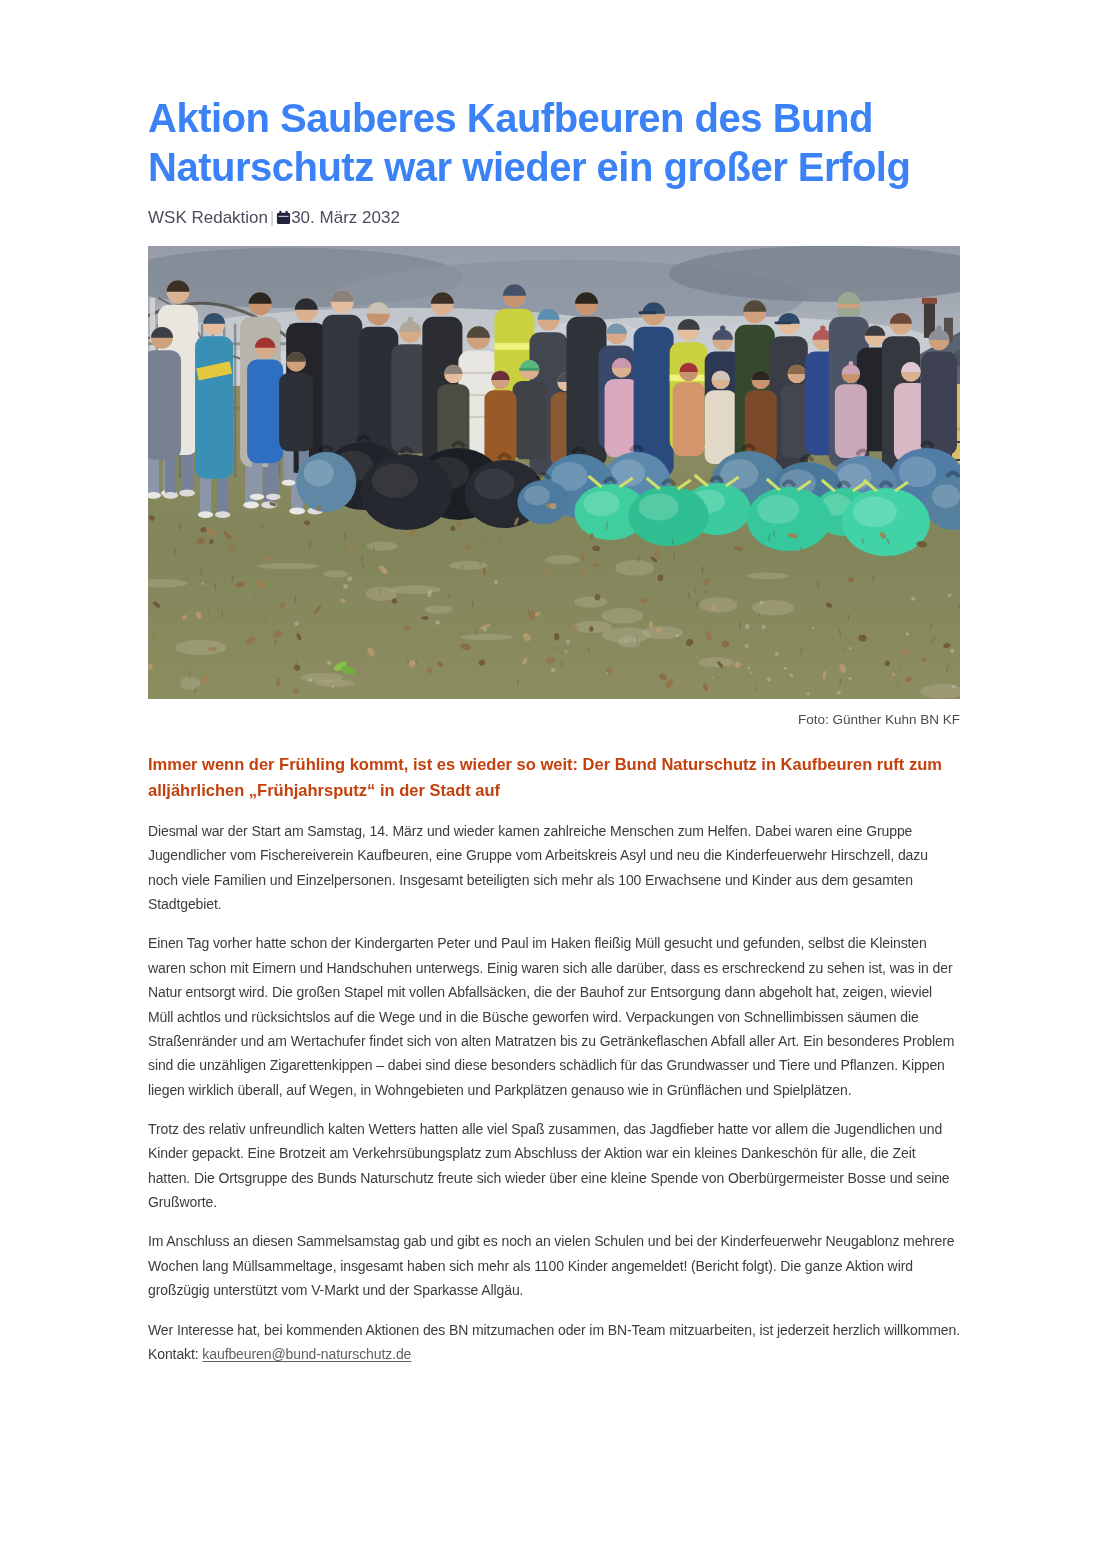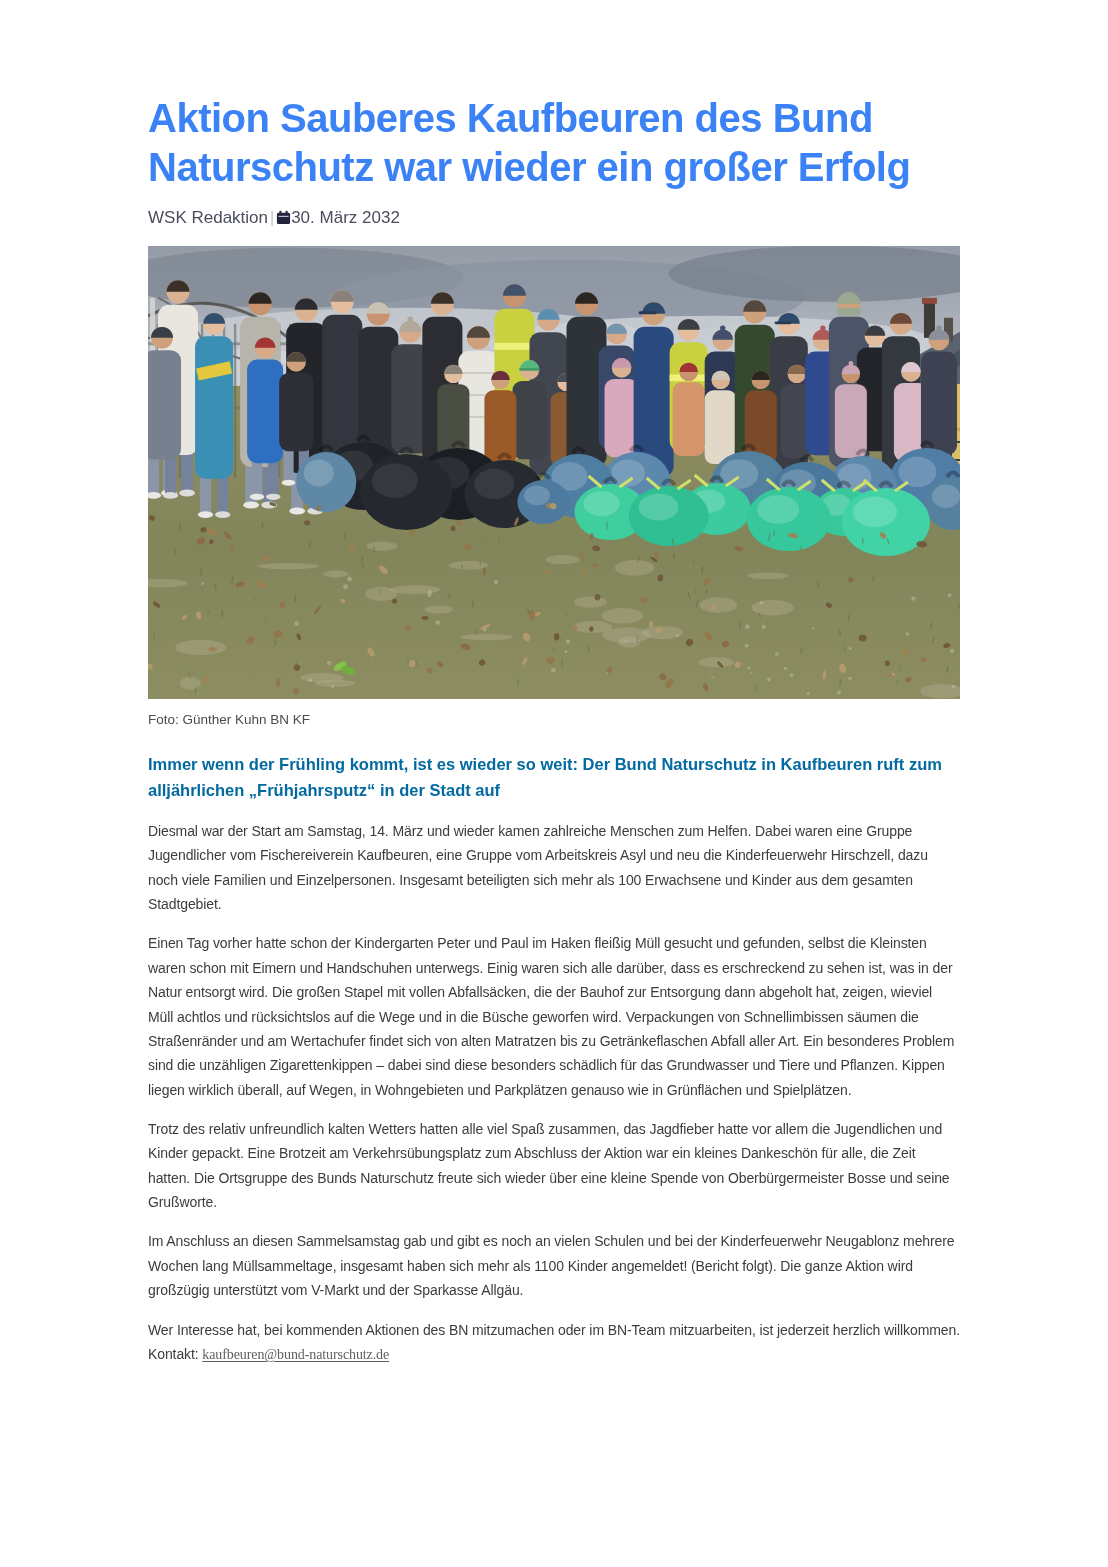--- a/index.html
+++ b/index.html
@@ -10,25 +10,25 @@
   h1.article-title{
     font-size:40px;line-height:1.22;font-weight:700;color:#3b82f6;
     letter-spacing:-0.5px;margin:0 0 16px 0;hyphens:manual;
   }
   .byline{display:flex;align-items:center;font-size:17px;color:#4a4d5c;margin:0 0 18px 0;}
   .byline .sep{color:#c3c3cc;font-weight:400;padding:0 2px;font-size:16px;}
   .byline .cal{display:inline-block;width:15px;height:15px;flex:0 0 auto;}
 
   figure.photo-fig{margin:0;}
   svg.photo{display:block;width:812px;height:453px;background:#b0b5bd;}
-  figcaption{font-size:13.5px;color:#4b4b4b;margin-top:13px;}
-
-  .lead{font-size:16.5px;font-weight:700;color:#0369a1;line-height:1.62;margin:24px 0 0 0;}
+  figcaption{font-size:13.5px;color:#4b4b4b;margin-top:13px;text-align:right;}
+
+  .lead{font-size:16.5px;font-weight:700;color:#c2410c;line-height:1.62;margin:24px 0 0 0;}
   p.body-par{font-size:14px;color:#3c3c3c;line-height:1.74;margin:15px 0 0 0;letter-spacing:-0.1px;}
-  a.email-link{color:#5f5f5b;text-decoration:underline;text-underline-offset:2px;cursor:pointer;font-family:Liberation Serif, serif;}
+  a.email-link{color:#5f5f5b;text-decoration:underline;text-underline-offset:2px;cursor:pointer;}
 </style>
 </head>
 <body>
 
 <div class="page">
   <div class="container">
 
     <h1 class="article-title">Aktion Sauberes Kaufbeuren des Bund Naturschutz war wieder ein großer Er­folg</h1>
 
     <div class="byline">

